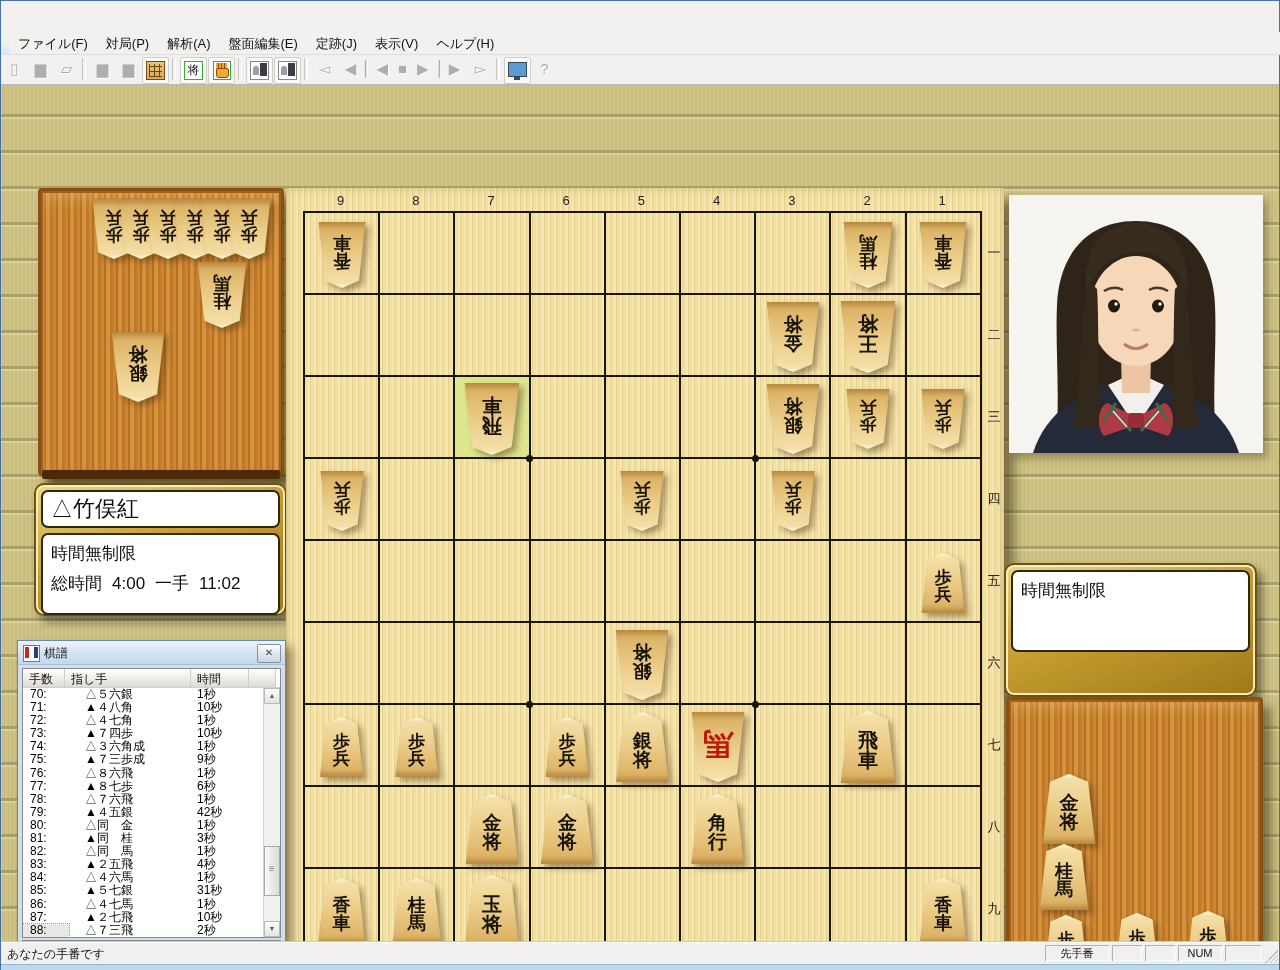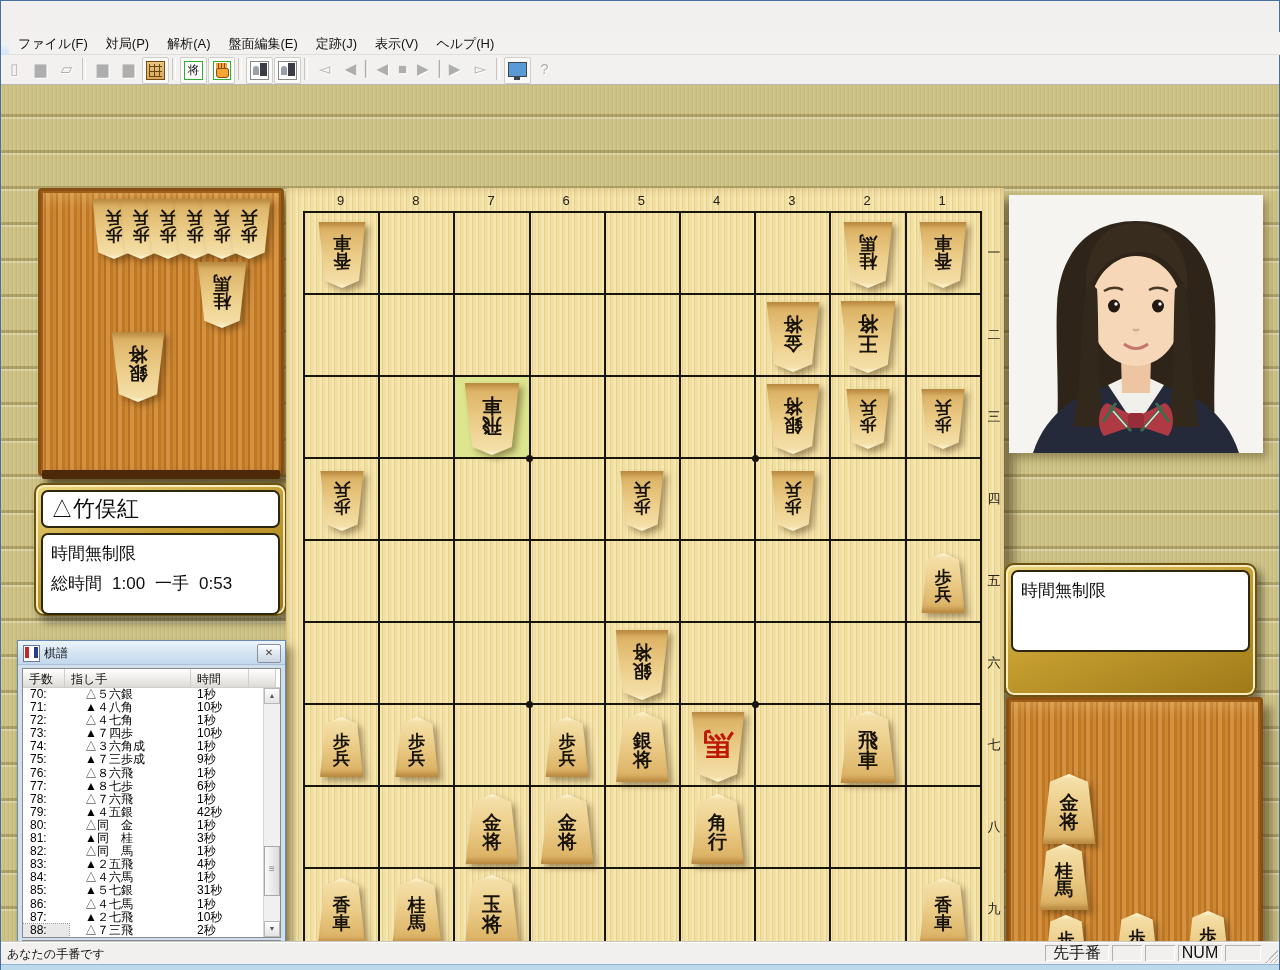--- a/index.html
+++ b/index.html
@@ -103,21 +103,21 @@
   .kc3{flex:1;padding-left:2px;}
   .kc1.sel{background:#e8e8e8;outline:1px dotted #999;}
   .vsb{position:absolute;right:0;top:19px;bottom:0;width:16px;background:#f0f0f0;border-left:1px solid #d4d4d4;}
   .sbtn{position:absolute;left:0;width:16px;height:16px;background:linear-gradient(180deg,#fefefe,#e3e3e3);border:1px solid #b9b9b9;box-sizing:border-box;text-align:center;line-height:14px;font-size:7px;color:#5a5a5a;}
   .sthumb{position:absolute;left:0;width:16px;background:linear-gradient(90deg,#fafafa,#dcdcdc);border:1px solid #a8a8a8;box-sizing:border-box;}
   .sthumb::after{content:"≡";position:absolute;left:0;right:0;top:50%;margin-top:-8px;text-align:center;font-size:10px;color:#888;}
   #kifu-comment{position:absolute;left:4px;top:299px;width:257px;height:57px;background:#fff;border:1px solid #8a8a8a;}
   
   #statusbar{position:absolute;left:0;top:941px;width:100%;height:21px;background:#f1f0ee;border-top:1px solid #fff;box-shadow:0 -1px 0 #c9c7c2;font-size:12px;color:#111;}
   #status-msg{position:absolute;left:6px;top:3px;}
-  .sbox{position:absolute;top:2px;height:16px;box-shadow:inset 1px 1px 0 #b3b1ab, inset -1px -1px 0 #ffffff;font-size:16px;text-align:center;line-height:16px;color:#111;}
+  .sbox{position:absolute;top:2px;height:16px;box-shadow:inset 1px 1px 0 #b3b1ab, inset -1px -1px 0 #ffffff;font-size:11px;text-align:center;line-height:16px;color:#111;}
   #grip{position:absolute;right:1px;bottom:1px;width:13px;height:13px;
     background:linear-gradient(135deg,transparent 0 50%,#bdbbb5 50% 56%,transparent 56% 66%,#bdbbb5 66% 72%,transparent 72% 82%,#bdbbb5 82% 88%,transparent 88%);}
   #bottomstrip{position:absolute;left:0;top:963px;width:100%;height:5px;background:#bcd9ec;border-top:1px solid #8fb4d4;}
 </style>
 </head>
 <body>
 
 <div id="win">
   <div id="titlebar">
     <div id="appicon"></div>
@@ -181,21 +181,21 @@
           </div>
         </div>
       </div>
     <div class="stand-base" style="left:41px;top:385px;width:238px;height:9px;"></div>
 
     <div class="gold" style="left:33px;top:398px;width:239px;height:119px;">
       <div class="pbox pname">△竹俣紅</div>
       <div class="pbox ptime">
         <div>時間無制限</div>
         <div class="row2">
-          <span>総時間</span><span>1:00</span><span>一手</span><span>0:53</span>
+          <span>総時間</span><span>4:00</span><span>一手</span><span>11:02</span>
         </div>
       </div>
     </div>
 
     <div id="board">
       <div id="hl" style="left: 169.4px; top: 189px; width: 73.2px; height: 80px;"></div>
       <div id="grid"></div>
     <div class="filelab" style="left: 44.6px;">9</div>
         <div class="filelab" style="left: 119.8px;">8</div>
         <div class="filelab" style="left: 195px;">7</div>

